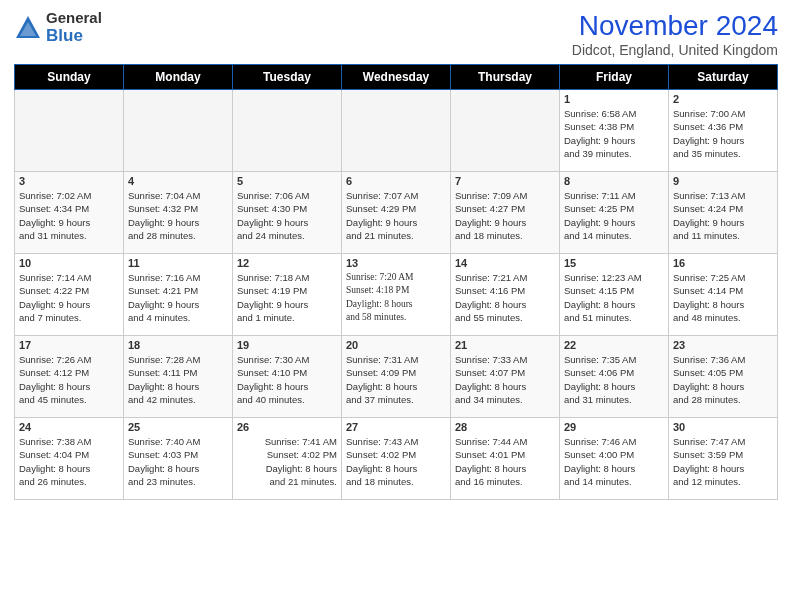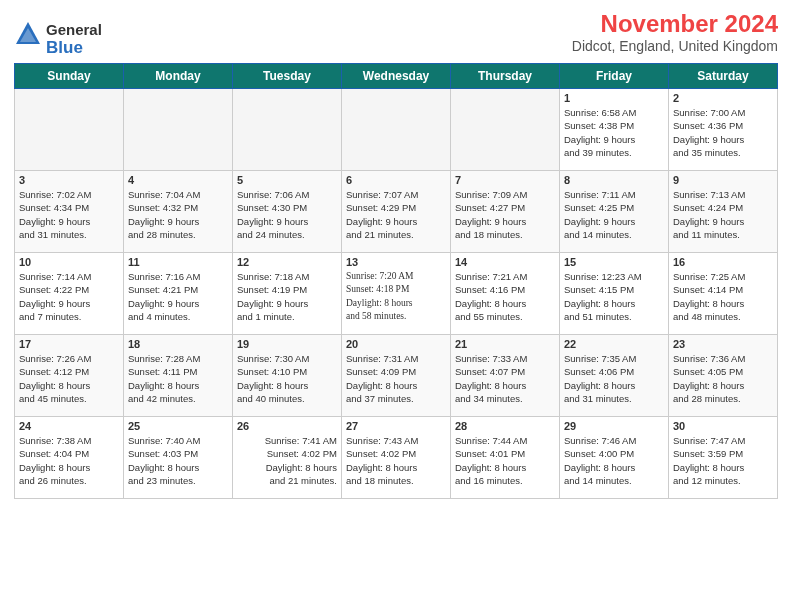--- a/index.html
+++ b/index.html
@@ -23,54 +23,53 @@
     }
     .logo {
       display: flex;
       align-items: center;
       gap: 4px;
     }
     .logo-text {
       display: flex;
       flex-direction: column;
       line-height: 1.1;
-      margin-top: 12px;
     }
     .logo-general {
       font-size: 15px;
       font-weight: bold;
       color: #333;
     }
     .logo-blue {
       font-size: 17px;
       font-weight: bold;
       color: #2a6fbe;
     }
     .logo-icon {
       width: 28px;
       height: 28px;
     }
     .title-block {
       text-align: right;
     }
     .month-title {
-      font-size: 24px;
-      font-weight: bold;
-      color: #ef4444;
+      font-size: 28px;
+      font-weight: normal;
+      color: #1d4ed8;
     }
     .location {
       font-size: 14px;
       color: #555;
     }
     .calendar {
       width: 100%;
       border-collapse: collapse;
     }
     .calendar th {
-      background: #0f766e;
+      background: #000000;
       color: #fff;
       font-size: 12px;
       font-weight: bold;
       padding: 5px 2px;
       border: 1px solid #1a5fae;
     }
     .calendar td {
       border: 1px solid #ccc;
       vertical-align: top;
       padding: 3px 4px;

